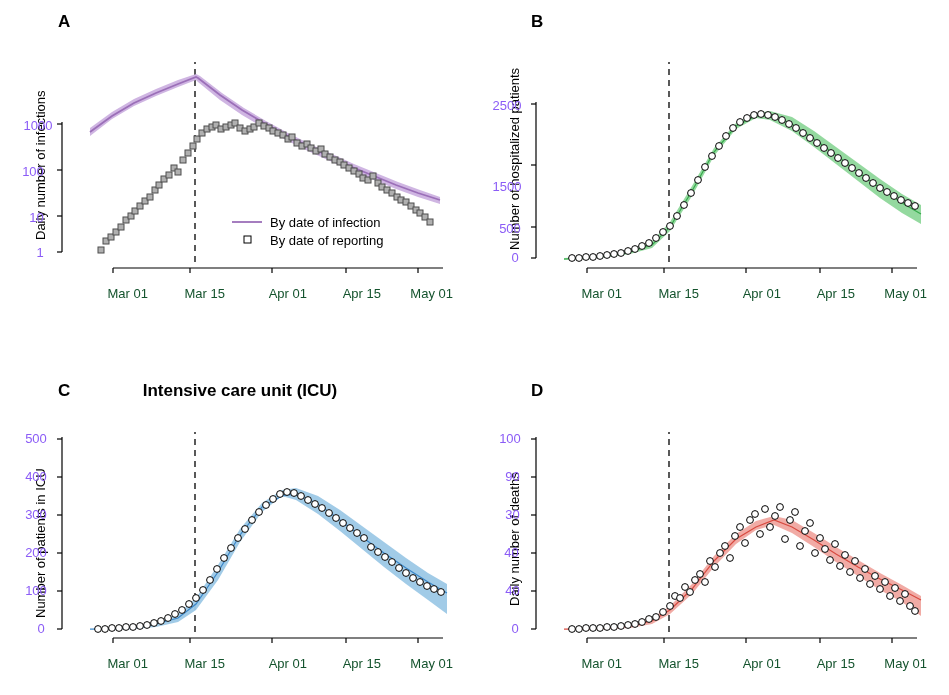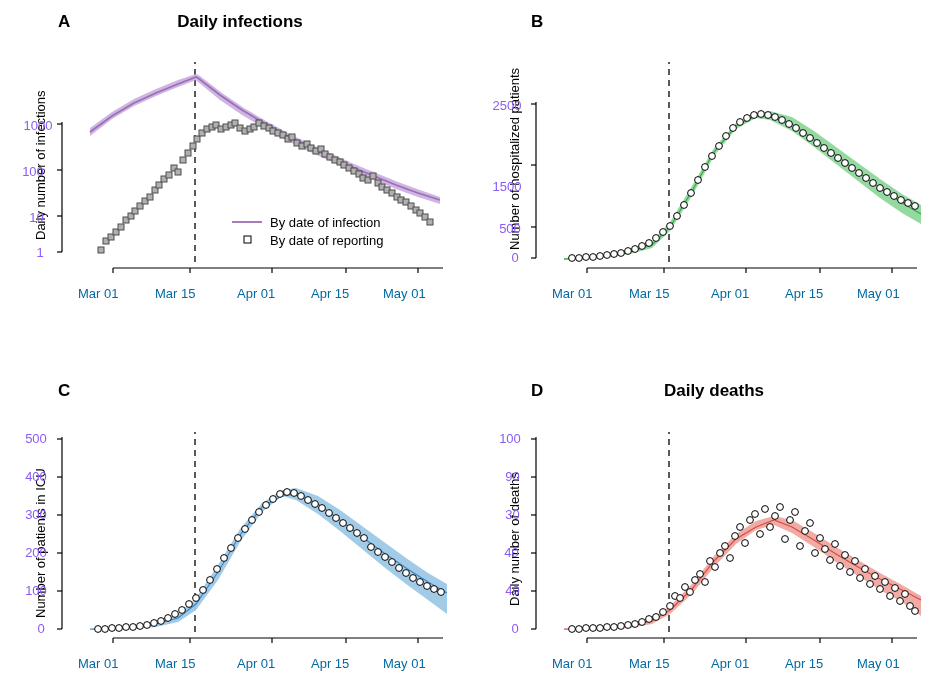--- a/index.html
+++ b/index.html
@@ -15,40 +15,39 @@
   }
   .panel-title{
     position:absolute;font-weight:bold;font-size:17px;color:#000;
     text-align:center;white-space:nowrap;
   }
   .ylab{
     position:absolute;font-size:13px;color:#000;white-space:nowrap;
     transform-origin:0 0;transform:rotate(-90deg);
   }
   .tick-label{
-    position:absolute;font-size:13px;color:#0369a1;white-space:nowrap;
-    text-align:left;
+    position:absolute;font-size:13px;color:#14532d;white-space:nowrap;
+    text-align:right;
   }
   .ytick-label{
     position:absolute;font-size:13px;color:#8b5cf6;white-space:nowrap;
     text-align:center;
   }
   svg{display:block;}
   .legend-text{
     position:absolute;font-size:13px;color:#000;white-space:nowrap;
   }
 </style>
 </head>
 <body>
 
 <div id="root">
 
   <div class="panel" style="left:0;top:0;width:474px;height:348px;">
     <div class="panel-letter" style="left:58px;top:12px;">A</div>
-    <div class="panel-title" style="left:80px;top:12px;width:320px;">Daily infections</div>
     <div class="ylab" style="left:33px;top:240px;">Daily number of infections</div>
 
     <div class="ytick-label" style="left:20px;top:245px;width:40px;">1</div>
     <div class="ytick-label" style="left:13px;top:210px;width:47px;">10</div>
     <div class="ytick-label" style="left:6px;top:164px;width:54px;">100</div>
     <div class="ytick-label" style="left:0px;top:118px;width:76px;">1000</div>
 
     <div class="tick-label" style="left:78px;top:286px;width:70px;">Mar 01</div>
     <div class="tick-label" style="left:155px;top:286px;width:70px;">Mar 15</div>
     <div class="tick-label" style="left:237px;top:286px;width:70px;">Apr 01</div>
@@ -243,20 +242,21 @@
           <circle cx="420" cy="196" r="3.4"></circle>
           <circle cx="427" cy="200" r="3.4"></circle>
         <circle cx="434" cy="203" r="3.4"></circle>
           <circle cx="441" cy="206" r="3.4"></circle>
       </g>
     </svg>
   </div>
 
   <div class="panel" style="left:0;top:348px;width:474px;height:347px;">
     <div class="panel-letter" style="left:58px;top:33px;">C</div>
+    <div class="panel-title" style="left:80px;top:33px;width:320px;">Intensive care unit (ICU)</div>
     <div class="ylab" style="left:33px;top:270px;">Number of patients in ICU</div>
 
     <div class="ytick-label" style="left:22px;top:273px;width:38px;">0</div>
     <div class="ytick-label" style="left:12px;top:235px;width:48px;">100</div>
     <div class="ytick-label" style="left:12px;top:197px;width:48px;">200</div>
     <div class="ytick-label" style="left:12px;top:159px;width:48px;">300</div>
     <div class="ytick-label" style="left:12px;top:121px;width:48px;">400</div>
     <div class="ytick-label" style="left:12px;top:83px;width:48px;">500</div>
 
     <div class="tick-label" style="left:78px;top:308px;width:70px;">Mar 01</div>
@@ -335,21 +335,20 @@
           <circle cx="420" cy="234" r="3.4"></circle>
           <circle cx="427" cy="238" r="3.4"></circle>
         <circle cx="434" cy="241" r="3.4"></circle>
           <circle cx="441" cy="244" r="3.4"></circle>
       </g>
     </svg>
   </div>
 
   <div class="panel" style="left:474px;top:348px;width:475px;height:347px;">
     <div class="panel-letter" style="left:57px;top:33px;">D</div>
-    <div class="panel-title" style="left:80px;top:33px;width:320px;">Daily deaths</div>
     <div class="ylab" style="left:33px;top:258px;">Daily number of deaths</div>
 
     <div class="ytick-label" style="left:22px;top:273px;width:38px;">0</div>
     <div class="ytick-label" style="left:17px;top:235px;width:43px;">40</div>
     <div class="ytick-label" style="left:16px;top:197px;width:43px;">40</div>
     <div class="ytick-label" style="left:17px;top:159px;width:43px;">30</div>
     <div class="ytick-label" style="left:17px;top:121px;width:43px;">90</div>
     <div class="ytick-label" style="left:12px;top:83px;width:48px;">100</div>
 
     <div class="tick-label" style="left:78px;top:308px;width:70px;">Mar 01</div>

